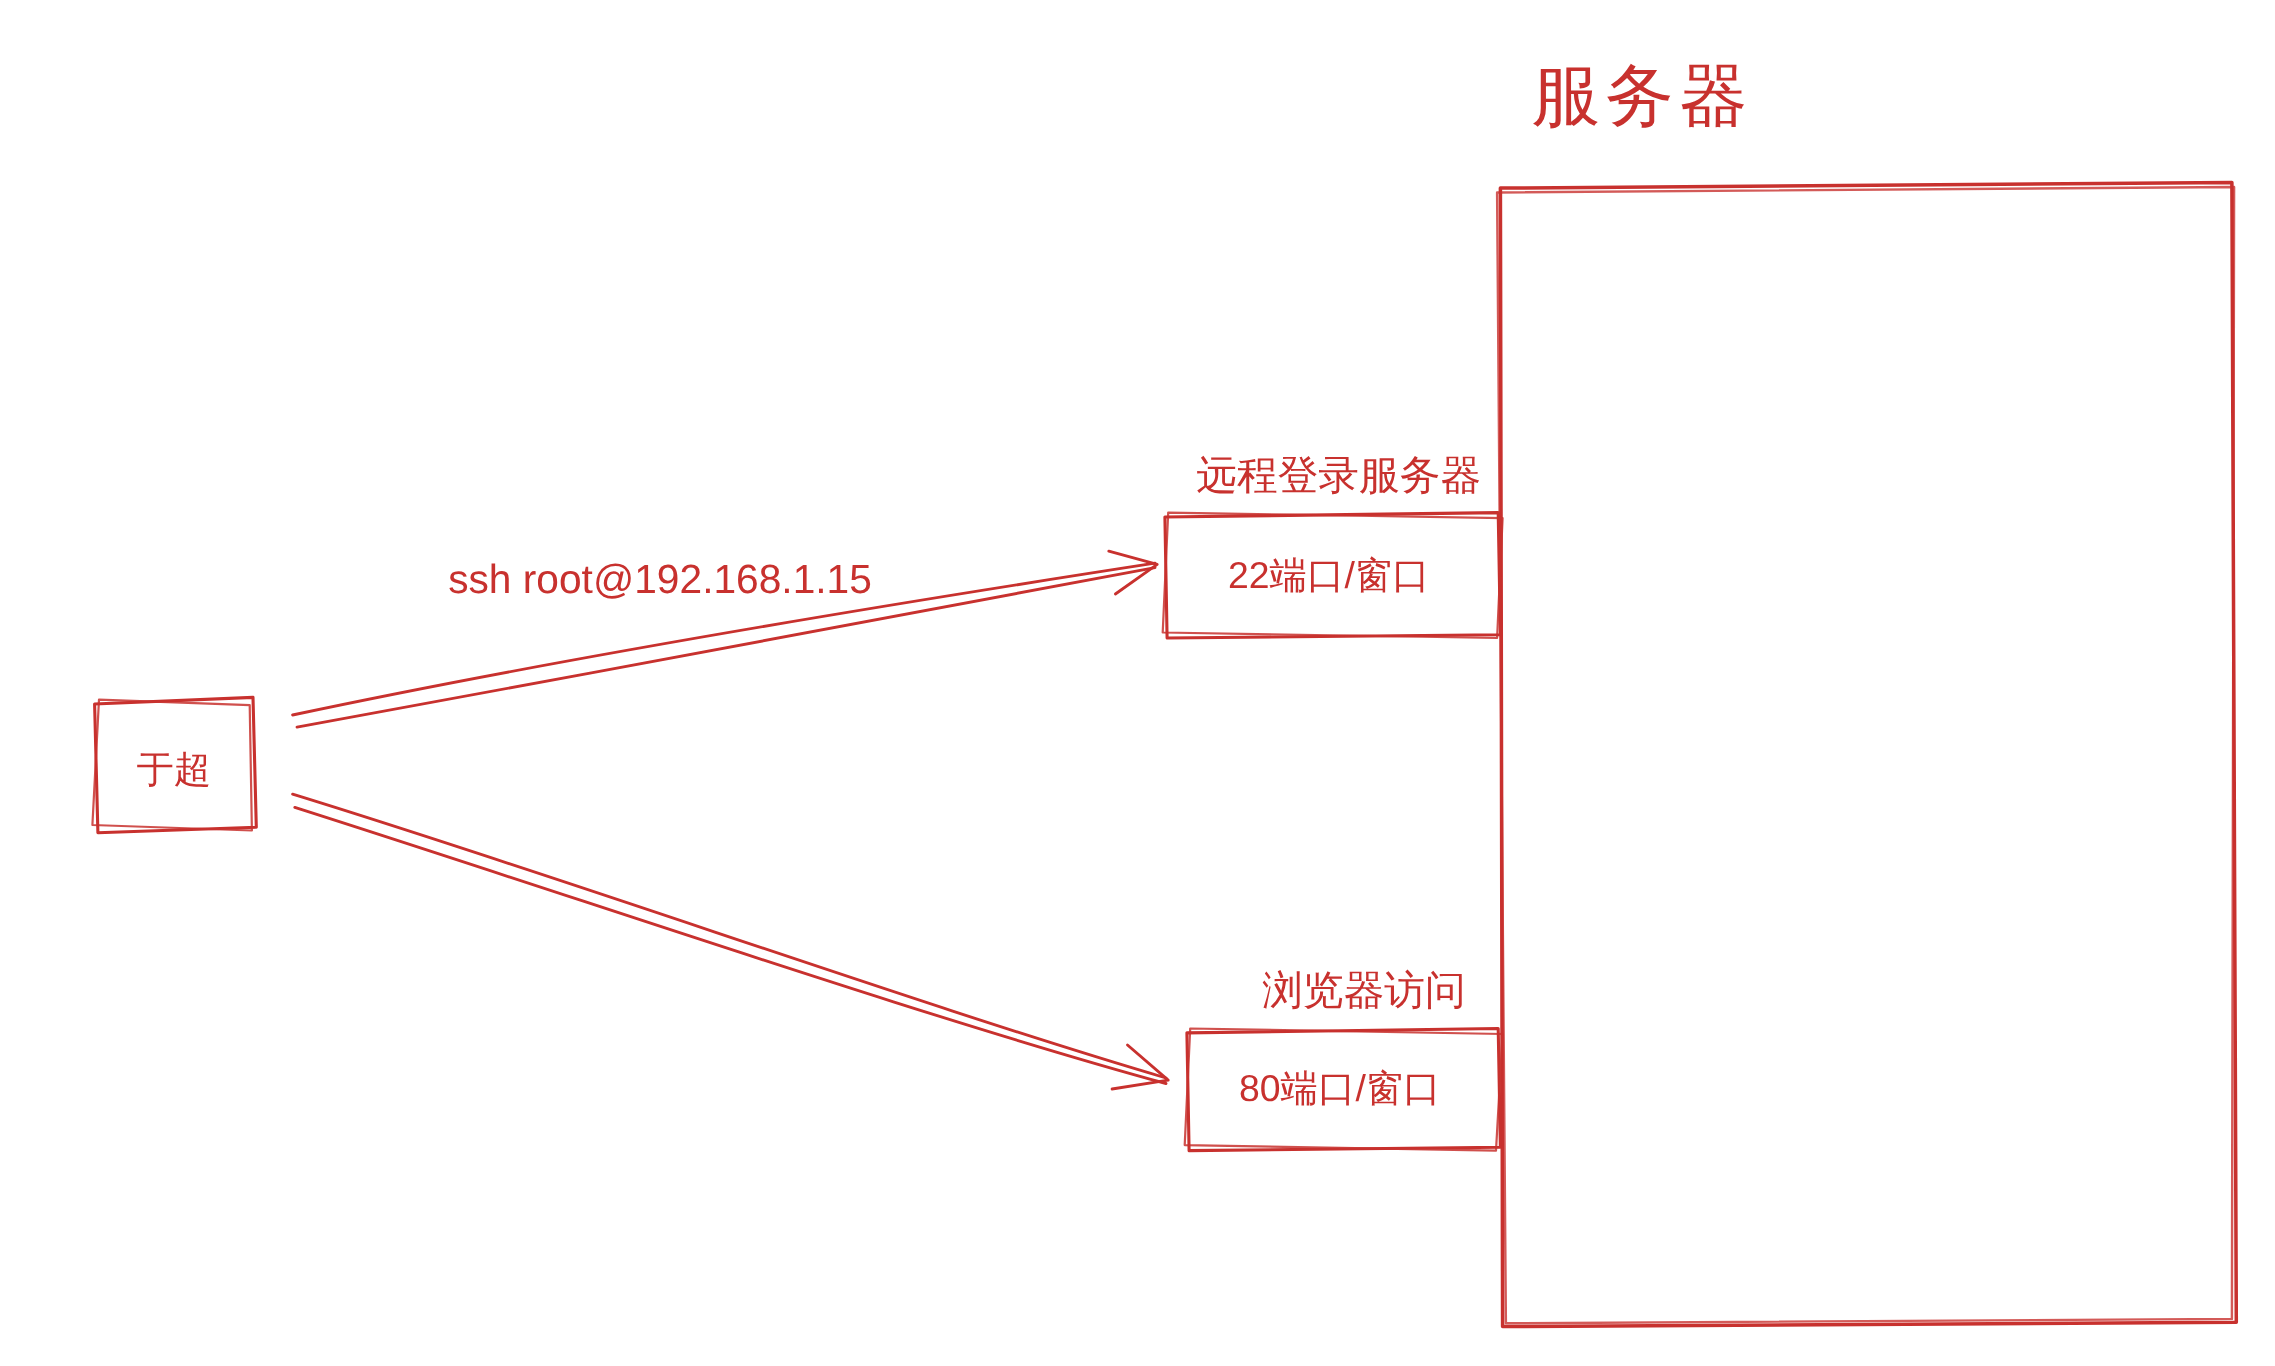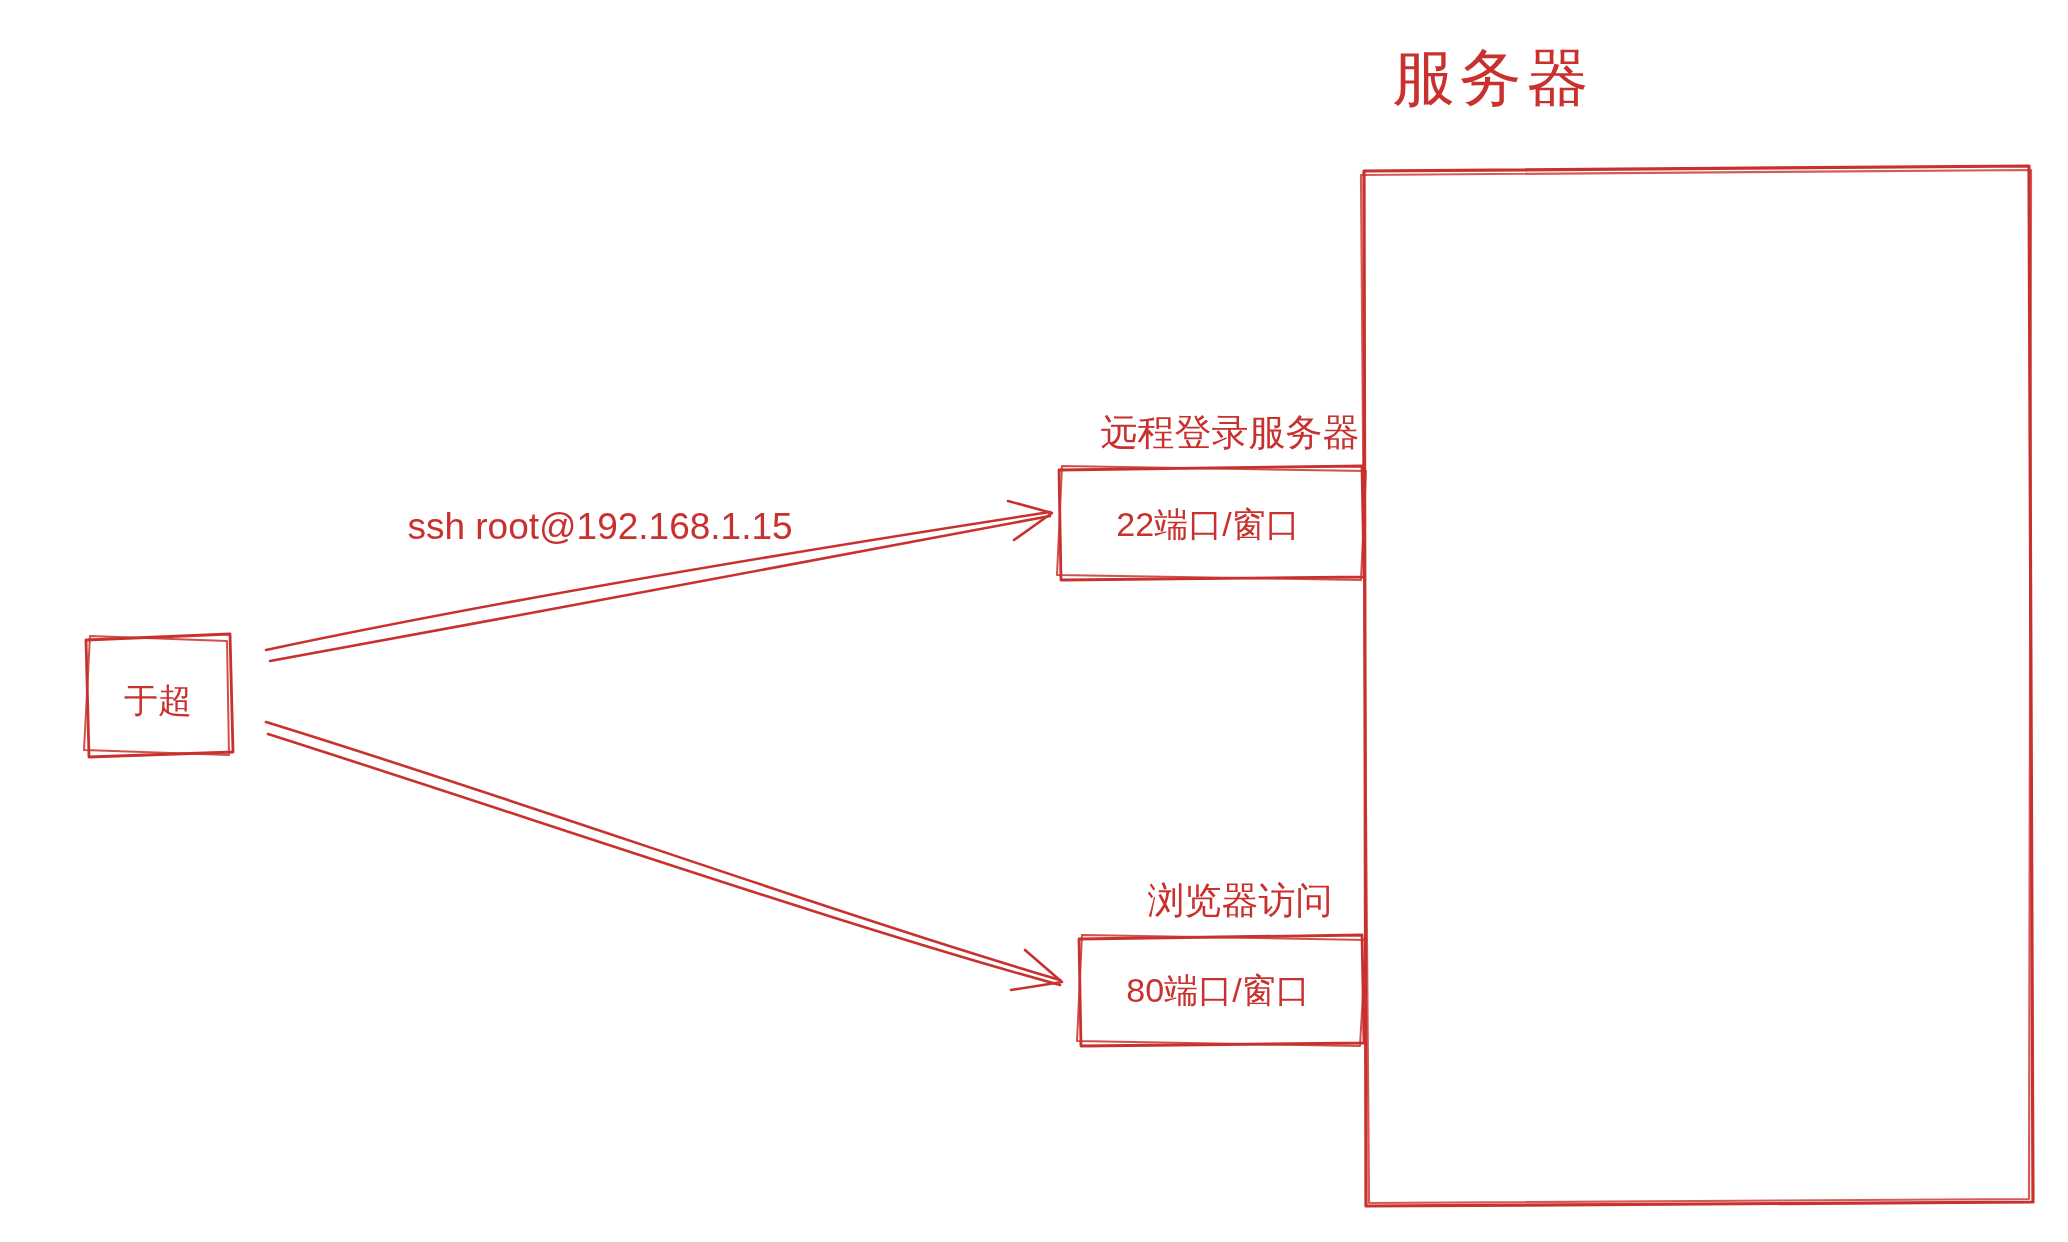--- a/index.html
+++ b/index.html
@@ -83,25 +83,25 @@
       <path class="arrow-stroke" d="M1008 501 L1052 513 L1014 540"></path>
     </g>
 
     <g>
       <path class="arrow-stroke" d="M266 722 C520 800 836 914 1060 980"></path>
       <path class="arrow-stroke" d="M268 734 C532 818 844 926 1060 985"></path>
       <path class="arrow-stroke" d="M1025 950 L1062 982 L1011 990"></path>
     </g>
   </svg>
 
-  <div class="label title-label" style="left:1493px; top:78px;">服务器</div>
+  <div class="label title-label" style="left:1493px; top:88px;">服务器</div>
 
 
   <div class="label client-label" style="left:158px; top:700px;">于超</div>
 
   <div class="label cmd-label" style="left:600px; top:527px;text-align:center;">ssh root@192.168.1.15</div>
-  <div class="label service-label" style="left:1217px; top:433px;margin-left:13px;">远程登录服务器</div>
+  <div class="label service-label" style="left:1217px; top:433px;">远程登录服务器</div>
   <div class="label port-label" style="left:1208px; top:524px;">22端口/窗口</div>
 
   <div class="label service-label" style="left:1240px; top:901px;">浏览器访问</div>
   <div class="label port-label" style="left:1218px; top:990px;">80端口/窗口</div>
 
 </div>
 
 </body></html>

